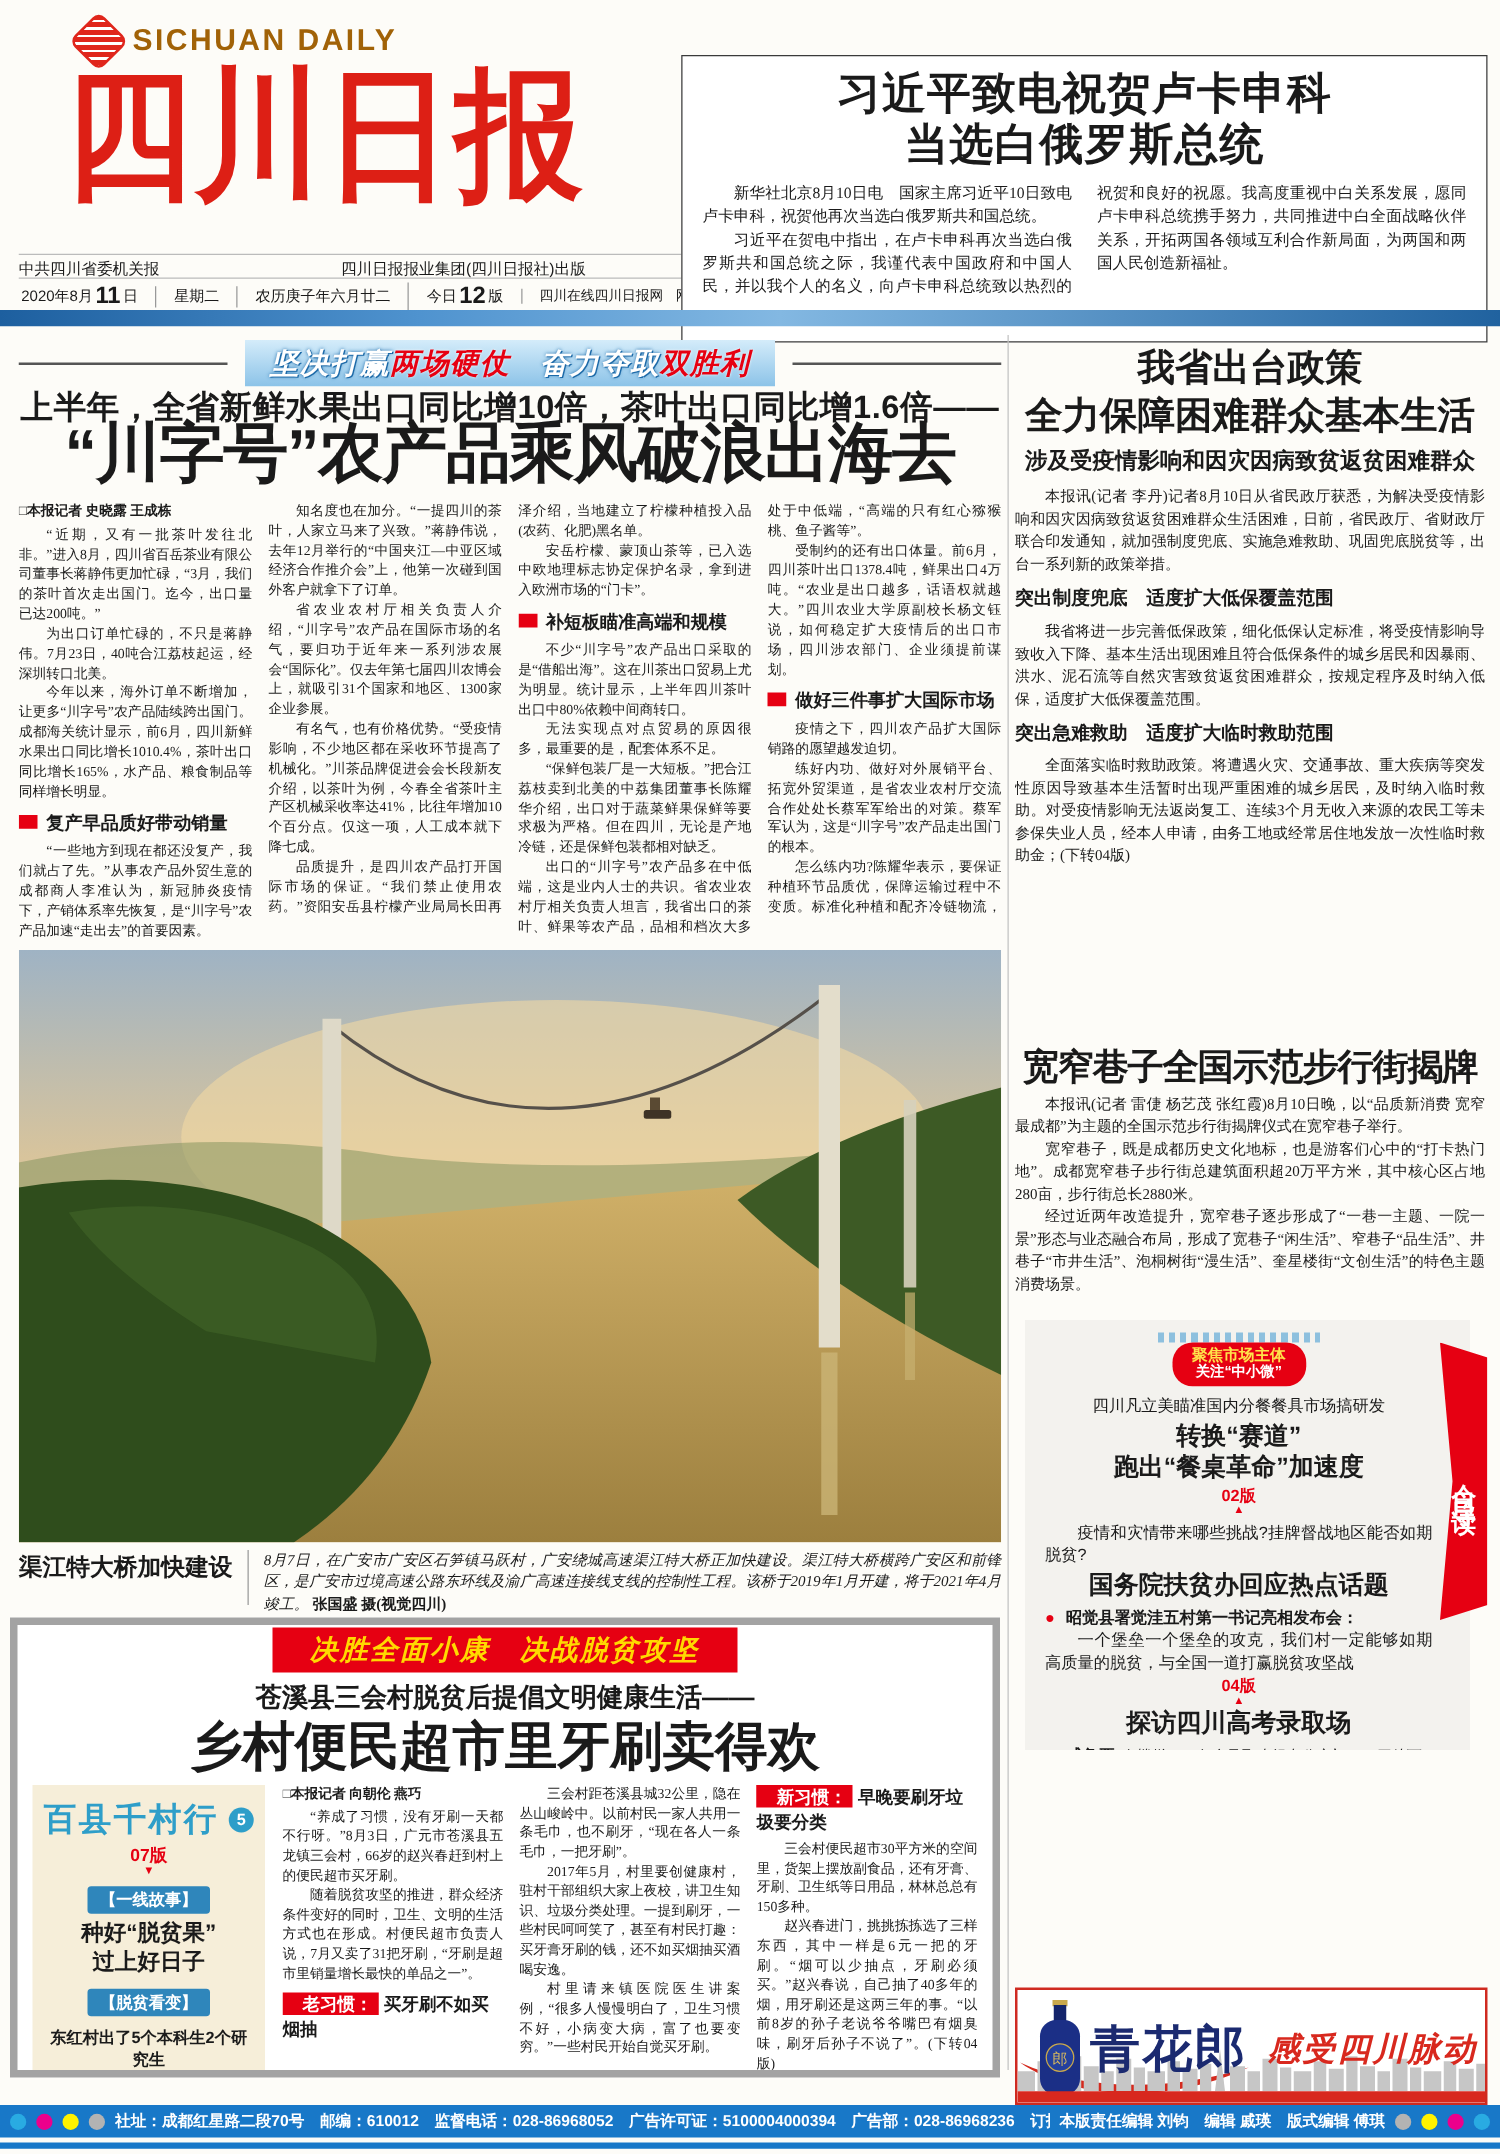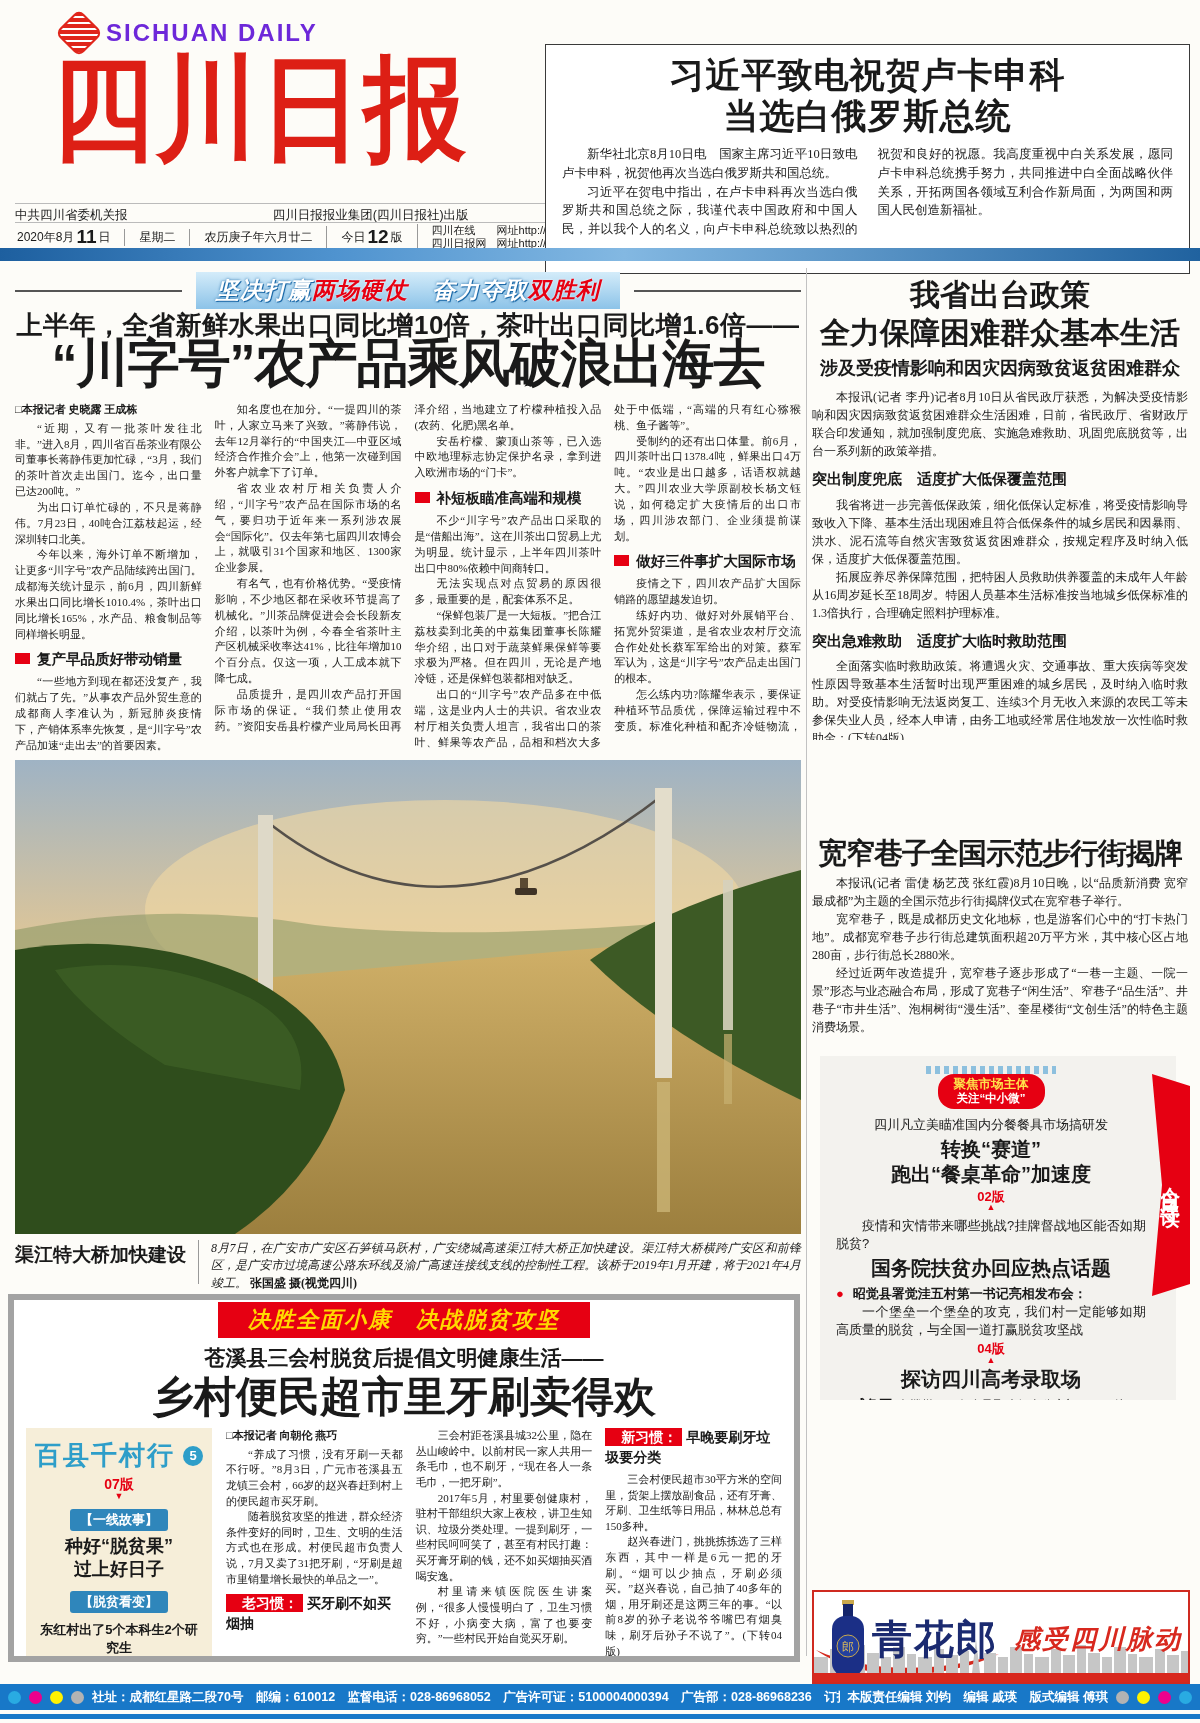--- a/index.html
+++ b/index.html
@@ -6,32 +6,32 @@
   body{width:1200px;height:1723px;position:relative;background:#fdfcf8;color:#1a1a1a;
        font-family:"Liberation Serif","DejaVu Serif",serif;overflow:hidden}
   .abs{position:absolute}
   .hei{font-family:"Liberation Sans","DejaVu Sans",sans-serif}
   .c{text-align:center}
 
   
   #logo-row{left:62px;top:16px;display:flex;align-items:center;gap:10px}
   #logo-icon{width:30px;height:30px;background:#e0261c;border-radius:7px;transform:rotate(45deg);
     background-image:repeating-linear-gradient(135deg,#e0261c 0 4px,#ffffff 4px 6px);border:2px solid #e0261c}
-  #logo-en{color:#6d28d9;font-weight:bold;font-size:24px;letter-spacing:2px}
+  #logo-en{color:#a16207;font-weight:bold;font-size:24px;letter-spacing:2px}
   #mast-title{left:52px;top:34px;width:450px;font-size:102px;font-weight:900;color:#dd1f15;
     letter-spacing:2px;line-height:1.3;transform:scaleY(1.12);transform-origin:top left;
     font-family:"DejaVu Serif","Liberation Serif",serif}
   #pubinfo{left:15px;top:203px;width:1170px;display:flex;justify-content:space-between;
     font-size:12.5px;border-top:1px solid #bbb;padding-top:3px}
   #daterow{left:15px;top:222px;width:1170px;height:24px;display:flex;align-items:center;
     font-size:12px;border-top:1px solid #bbb;padding-top:2px}
   #daterow .cell{padding:0 14px;border-left:1px solid #999;display:flex;align-items:center;gap:2px}
   #daterow .cell:first-child{border-left:none;padding-left:2px}
   .bignum{font-size:19px;font-weight:bold}
-  .stack{display:flex;flex-direction:column;line-height:1.15;font-size:11px}
+  .stack{display:flex;line-height:1.15;font-size:11px}
   #duty{line-height:1.2;text-align:center;font-size:12px}
 
   
   #tr-box{left:545px;top:44px;width:645px;height:230px;border:1px solid #3a3a3a;
     padding:10px 16px;box-sizing:border-box;background:#fff}
   .tr-h{font-size:35px;line-height:1.16;font-weight:900;text-align:center;letter-spacing:1px}
   .tr-body{margin-top:9px;column-count:2;column-gap:20px;font-size:12.5px;line-height:1.5;
     height:96px;overflow:hidden}
 
   
@@ -275,21 +275,20 @@
 
 <div class="abs hei c" id="policy-h">
   <div>我省出台政策</div>
   <div>全力保障困难群众基本生活</div>
 </div>
 <div class="abs hei c" id="policy-deck">涉及受疫情影响和因灾因病致贫返贫困难群众</div>
 <div class="abs policy-body">
     <p class="flow-p">本报讯(记者 李丹)记者8月10日从省民政厅获悉，为解决受疫情影响和因灾因病致贫返贫困难群众生活困难，日前，省民政厅、省财政厅联合印发通知，就加强制度兜底、实施急难救助、巩固兜底脱贫等，出台一系列新的政策举措。</p>
     <h4 class="flow-h">突出制度兜底　适度扩大低保覆盖范围</h4>
     <p class="flow-p">我省将进一步完善低保政策，细化低保认定标准，将受疫情影响导致收入下降、基本生活出现困难且符合低保条件的城乡居民和因暴雨、洪水、泥石流等自然灾害致贫返贫困难群众，按规定程序及时纳入低保，适度扩大低保覆盖范围。</p>
-    <p class="flow-p">拓展应养尽养保障范围，把特困人员救助供养覆盖的未成年人年龄从16周岁延长至18周岁。特困人员基本生活标准按当地城乡低保标准的1.3倍执行，合理确定照料护理标准。</p>
     <h4 class="flow-h">突出急难救助　适度扩大临时救助范围</h4>
     <p class="flow-p">全面落实临时救助政策。将遭遇火灾、交通事故、重大疾病等突发性原因导致基本生活暂时出现严重困难的城乡居民，及时纳入临时救助。对受疫情影响无法返岗复工、连续3个月无收入来源的农民工等未参保失业人员，经本人申请，由务工地或经常居住地发放一次性临时救助金；(下转04版)</p>
   </div>
 
 <div class="abs hei c" id="street-h">宽窄巷子全国示范步行街揭牌</div>
 <div class="abs street-body">
     <p class="flow-p">本报讯(记者 雷倢 杨艺茂 张红霞)8月10日晚，以“品质新消费 宽窄最成都”为主题的全国示范步行街揭牌仪式在宽窄巷子举行。</p>
     <p class="flow-p">宽窄巷子，既是成都历史文化地标，也是游客们心中的“打卡热门地”。成都宽窄巷子步行街总建筑面积超20万平方米，其中核心区占地280亩，步行街总长2880米。</p>
     <p class="flow-p">经过近两年改造提升，宽窄巷子逐步形成了“一巷一主题、一院一景”形态与业态融合布局，形成了宽巷子“闲生活”、窄巷子“品生活”、井巷子“市井生活”、泡桐树街“漫生活”、奎星楼街“文创生活”的特色主题消费场景。</p>
   </div>

